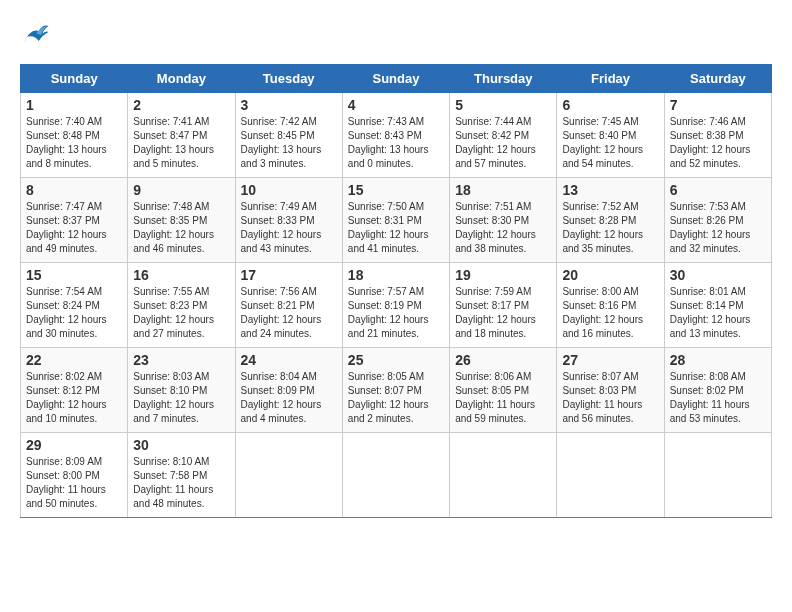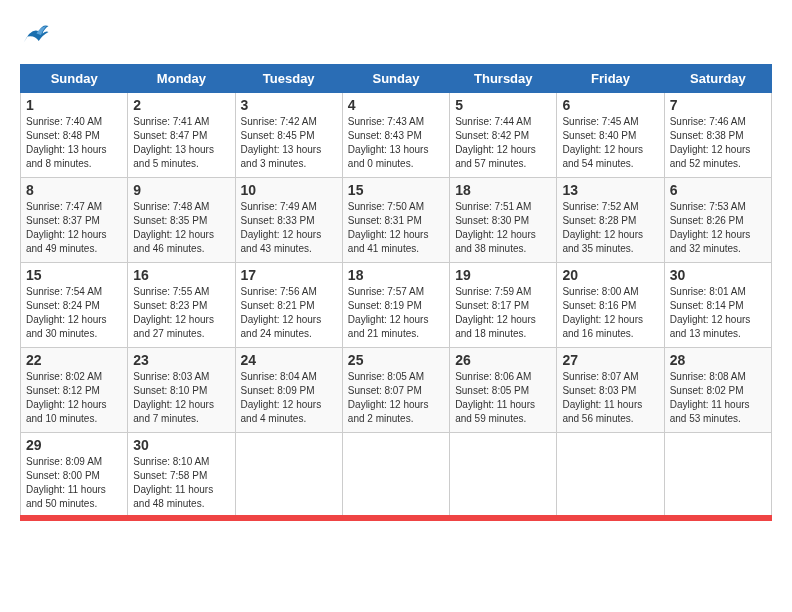--- a/index.html
+++ b/index.html
@@ -59,21 +59,21 @@
       border: 1px solid #ccc;
       vertical-align: top;
       padding: 4px 5px;
       font-size: 10px;
       color: #333;
       height: 85px;
       background: #fff;
     }
     td.last-row {
       background: #f5f5f5;
-      border-bottom: 6px solid #ef4444;
+      border-bottom: 1px solid #ef4444;
     }
     .day-number {
       font-size: 14px;
       font-weight: bold;
       color: #333;
       display: block;
       margin-bottom: 2px;
     }
     .day-info {
       font-size: 10px;

